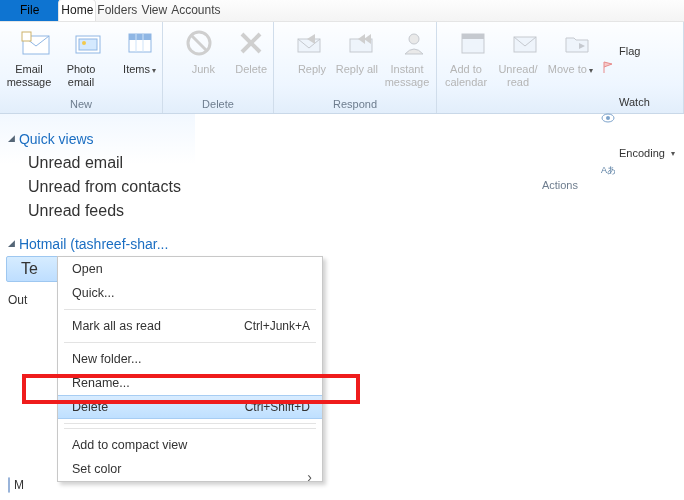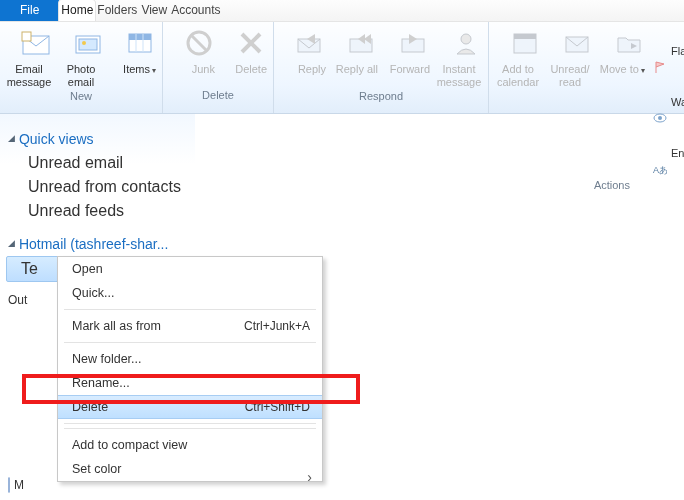--- a/index.html
+++ b/index.html
@@ -24,21 +24,21 @@
   }
   .tab {
     padding: 3px 2px 0;
     font-size: 12px;
     color: #444;
     position: relative;
     cursor: default;
   }
   .tab-file {
     background: #0e74d1;
-    color: #ffffff;
+    color: #000000;
     padding: 3px 20px 0;
   }
   .tab-active {
     background: #fff;
     color: #1a1a1a;
     border-top-left-radius: 3px;
     border-top-right-radius: 3px;
     box-shadow: 0 -1px 0 #e3e3e3, 1px 0 0 #e3e3e3, -1px 0 0 #e3e3e3;
   }
   
@@ -57,21 +57,21 @@
   .group-body {
     display: flex;
     align-items: flex-start;
     gap: 6px;
     flex: 1;
   }
   .group-label {
     text-align: center;
     font-size: 11px;
     color: #6e7d8e;
-    padding: 2px 0 12px;
+    padding: 2px 0 3px;
   }
   .bigbtn {
     display: flex;
     flex-direction: column;
     align-items: flex-end;
     width: 46px;
     padding-top: 2px;
     font-size: 11px;
     color: #333;
     line-height: 1.15;
@@ -283,29 +283,20 @@
             <svg width="30" height="24">
               <rect x="3" y="8" width="22" height="13" fill="#eef4fb" stroke="#c5c9cf"></rect>
               <path d="M18 3 L11 8 L18 13 Z" fill="#cfcfcf"></path>
               <path d="M24 3 L17 8 L24 13 Z" fill="#cfcfcf"></path>
             </svg>
           </div>
           <span>Reply all</span>
         </div>
       <div class="bigbtn disabled">
           <div class="bigicon">
-            <svg width="30" height="24">
-              <rect x="3" y="8" width="22" height="13" fill="#eef4fb" stroke="#c5c9cf"></rect>
-              <path d="M10 3 L18 8 L10 13 Z" fill="#cfcfcf"></path>
-            </svg>
-          </div>
-          <span>Forward</span>
-        </div>
-      <div class="bigbtn disabled">
-          <div class="bigicon">
             <svg width="28" height="26">
               <circle cx="14" cy="9" r="5" fill="#e9e9e9" stroke="#c5c9cf"></circle>
               <path d="M5 24 Q14 14 23 24 Z" fill="#e9e9e9" stroke="#c5c9cf"></path>
             </svg>
           </div>
           <span>Instant message</span>
         </div>
     </div>
     <div class="group-label">Respond</div>
   </div>
@@ -403,21 +394,21 @@
 
 <div class="ctxmenu">
   <div class="mi">
       <span class="lbl">Open</span>
     </div>
   <div class="mi">
       <span class="lbl">Quick...</span>
     </div>
   <div class="sep"></div>
   <div class="mi">
-      <span class="lbl">Mark all as from</span>
+      <span class="lbl">Mark all as read</span>
       <span class="shortcut">Ctrl+Junk+A</span>
     </div>
   <div class="sep"></div>
   <div class="mi">
       <span class="lbl">New folder...</span>
     </div>
   <div class="mi">
       <span class="lbl">Rename...</span>
     </div>
   <div class="mi hover">

